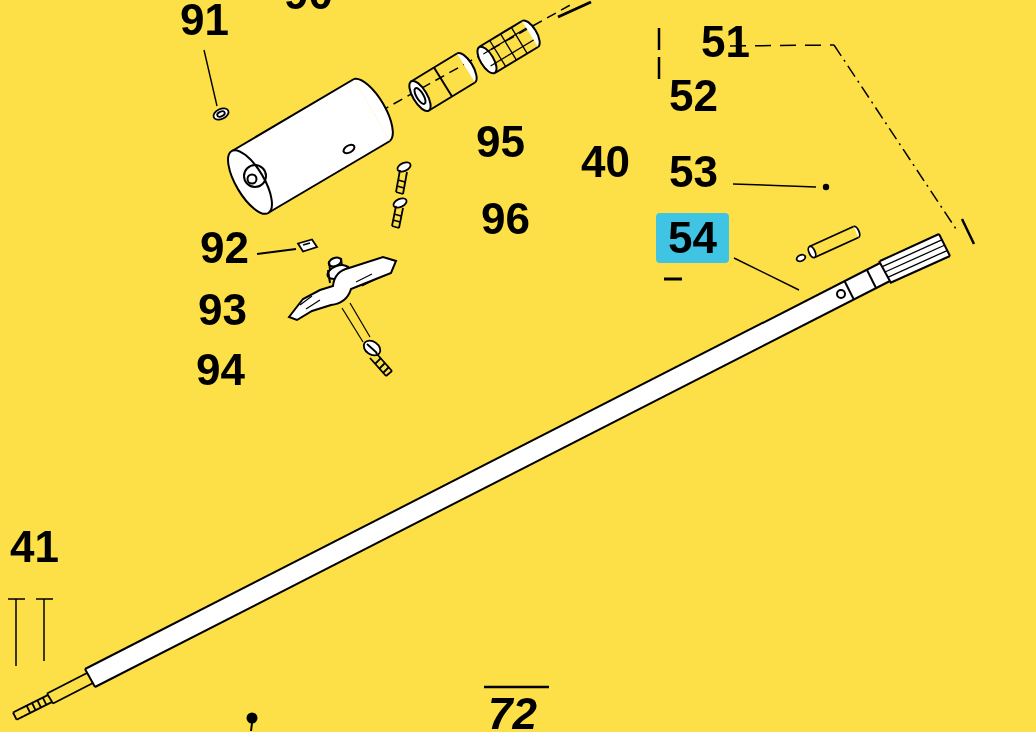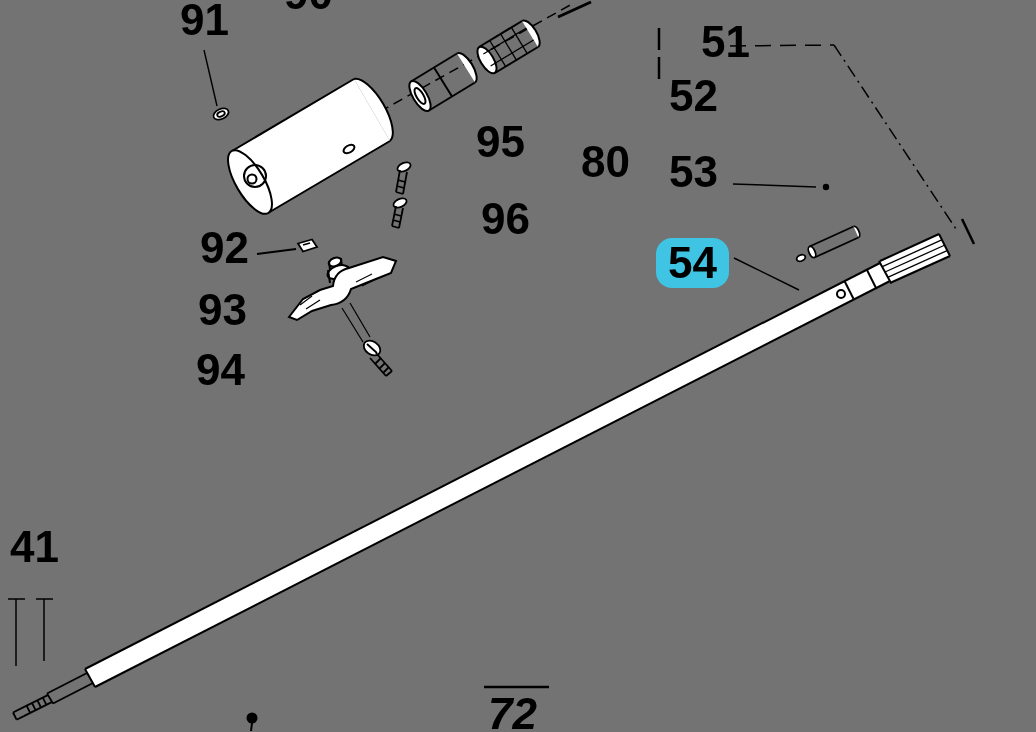--- a/index.html
+++ b/index.html
@@ -1,20 +1,20 @@
 <!DOCTYPE html>
 <html><head>
 <meta charset="utf-8">
 <style>
   html,body { margin:0; padding:0; background:#fff; }
   #stage {
     position:relative;
     width:1036px;
     height:732px;
-    background:#737373;
+    background:#fde047;
     overflow:hidden;
     font-family:"Liberation Sans", sans-serif;
   }
   #art {
     position:absolute;
     left:0; top:0;
     width:1036px;
     height:732px;
   }
   .part-label {
@@ -24,22 +24,21 @@
     font-size:44px;
     line-height:1;
     color:#000;
     white-space:nowrap;
     user-select:none;
     cursor:pointer;
   }
   .part-label.highlighted {
     background:#3fc4e4;
     padding:3px 12px;
-    border-radius:16px;
-    margin-top:25px;
+    border-radius:4px;
   }
   .part-label.cutoff-top { }
   .part-label.italic { font-style:italic; }
 </style>
 </head>
 <body>
 
 <div id="stage">
 
   <svg id="art" viewBox="0 0 1036 732" xmlns="http://www.w3.org/2000/svg">
@@ -233,21 +232,21 @@
   <div class="part-label" style="left:200px; top:226px;text-align:center;">92</div>
 
   <div class="part-label" style="left:198px; top:288px;text-align:center;">93</div>
 
   <div class="part-label" style="left:196px; top:348px;">94</div>
 
   <div class="part-label" style="left:476px; top:120px;">95</div>
 
   <div class="part-label" style="left:481px; top:197px;">96</div>
 
-  <div class="part-label" style="left:581px; top:140px;">80</div>
+  <div class="part-label" style="left:581px; top:140px;">40</div>
 
   <div class="part-label" style="left:669px; top:20px;margin-left:32px;">51</div>
 
   <div class="part-label" style="left:669px; top:74px;">52</div>
 
   <div class="part-label" style="left:669px; top:150px;">53</div>
 
   <div class="part-label highlighted" style="left: 656px; top: 213px; background: rgb(63, 196, 228);">54</div>
 
   <div class="part-label" style="left:10px; top:525px;">41</div>

